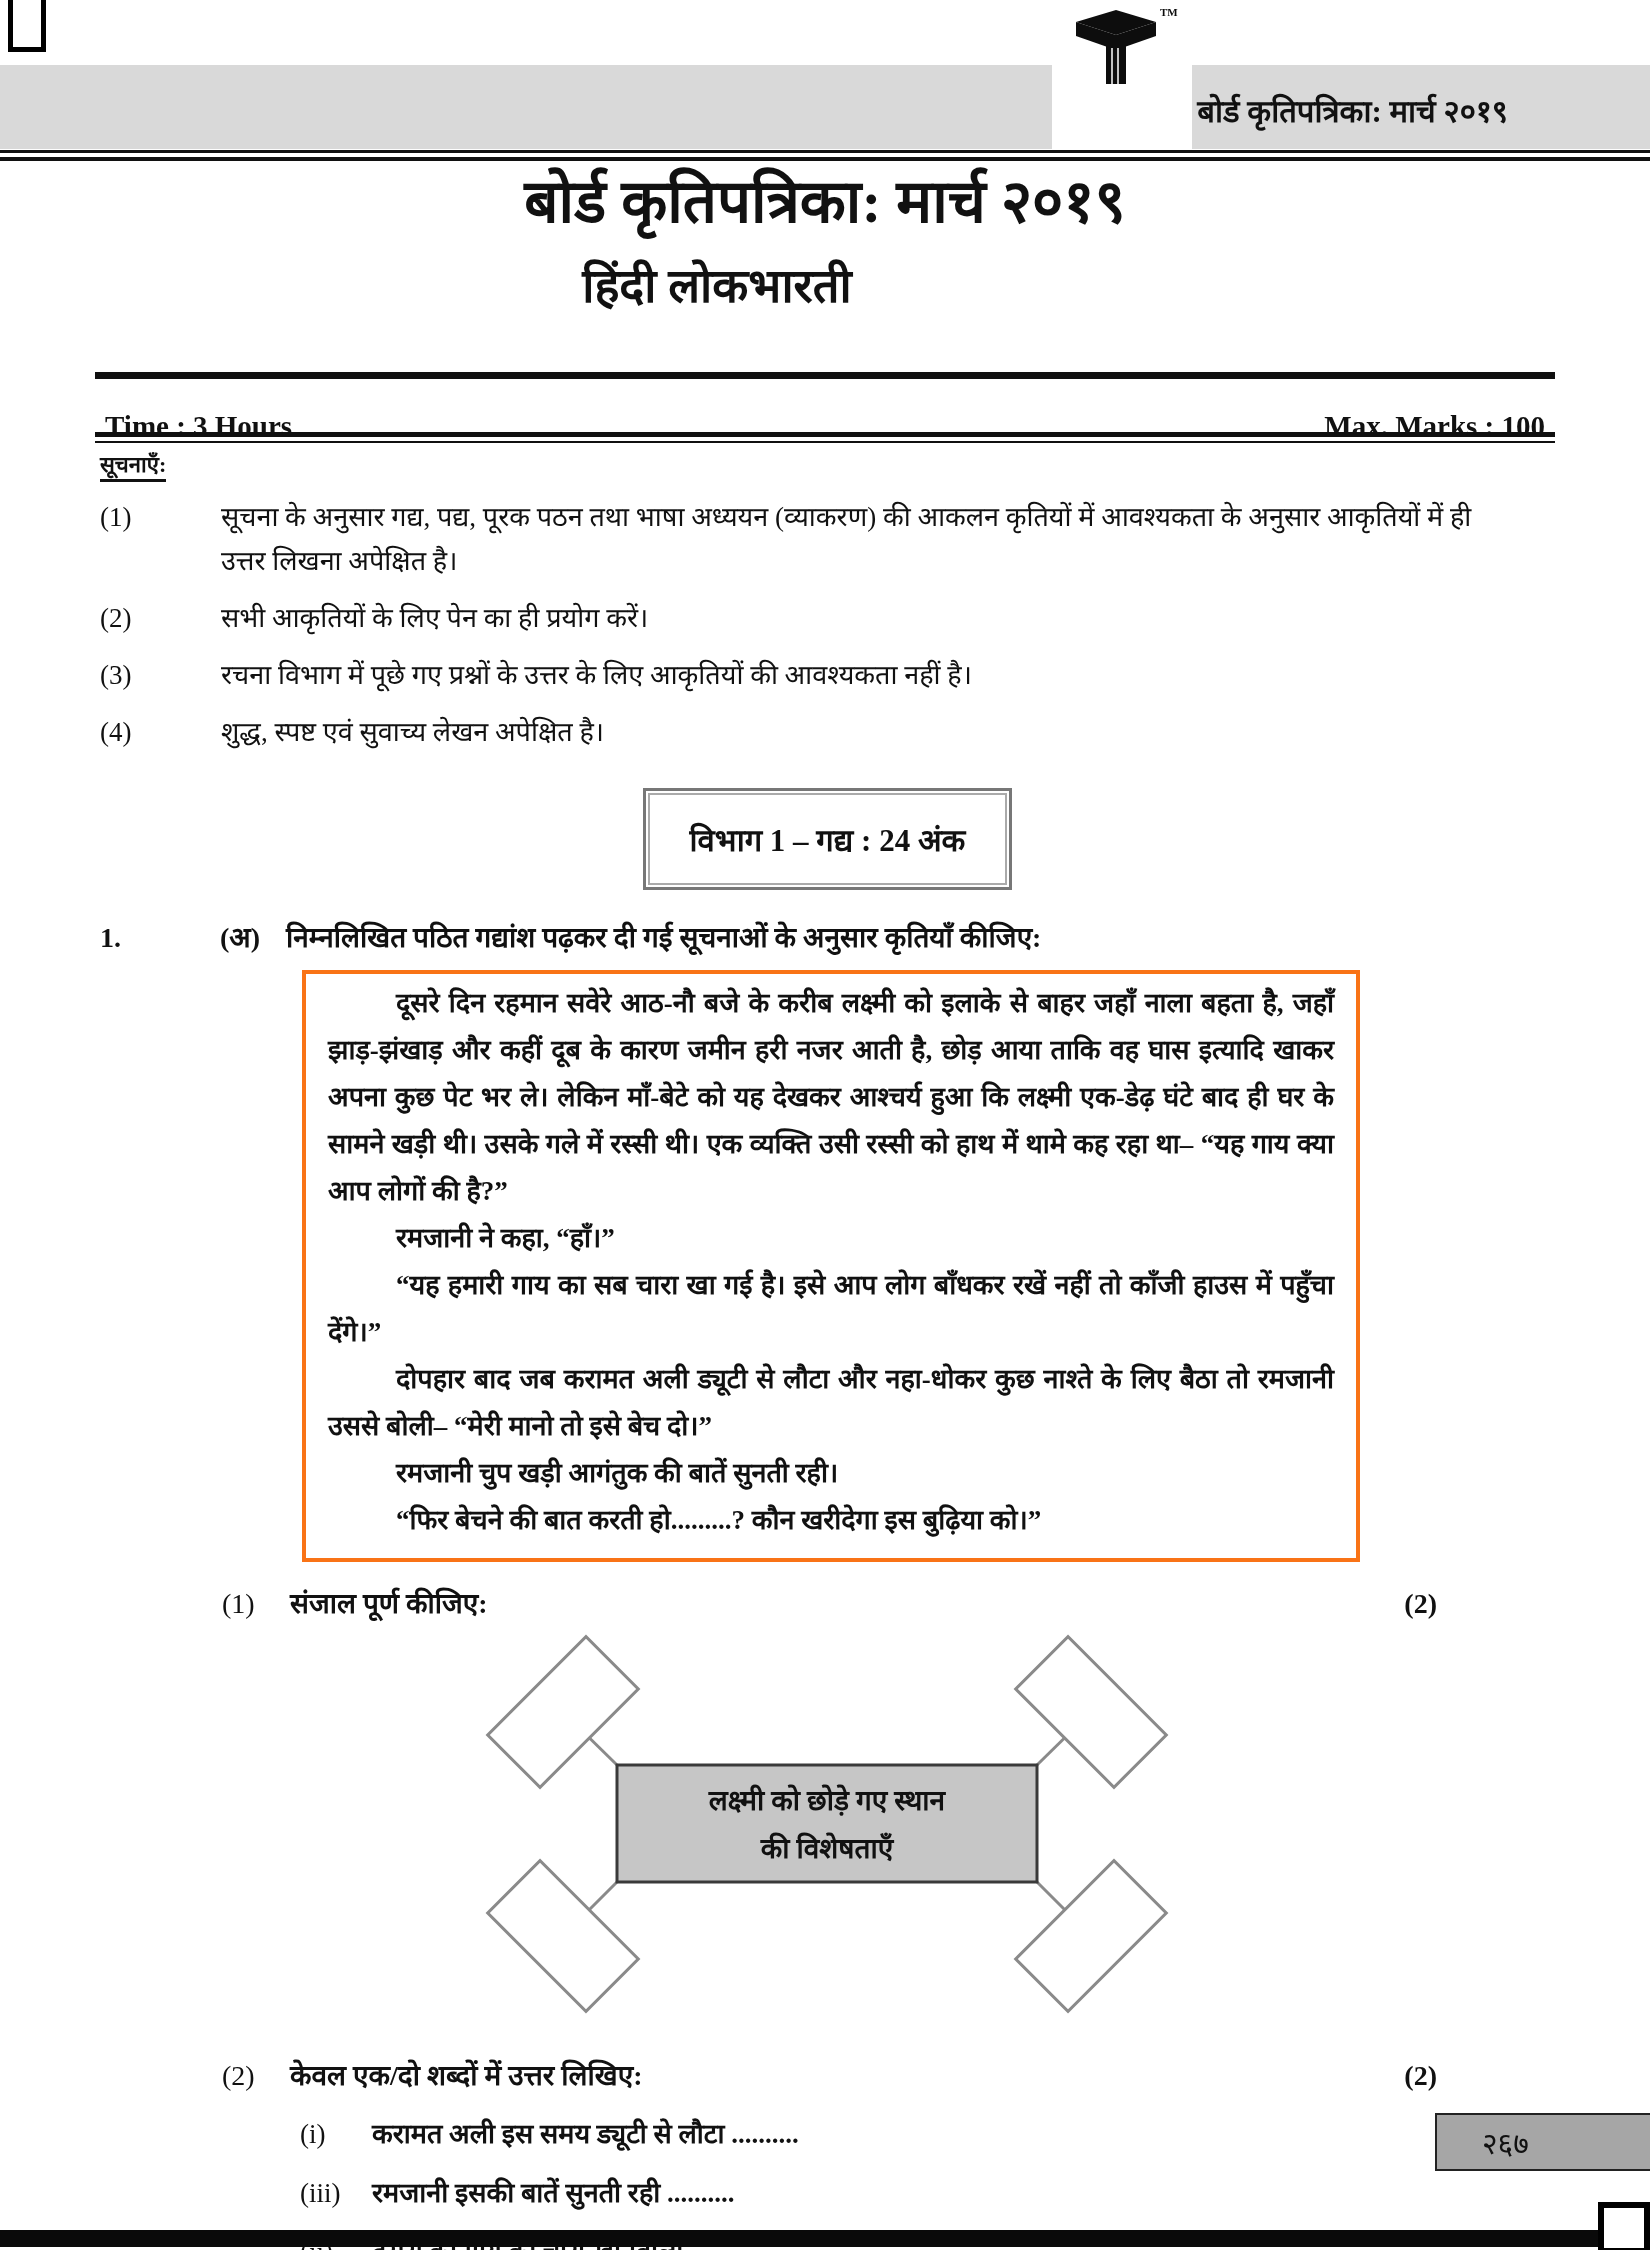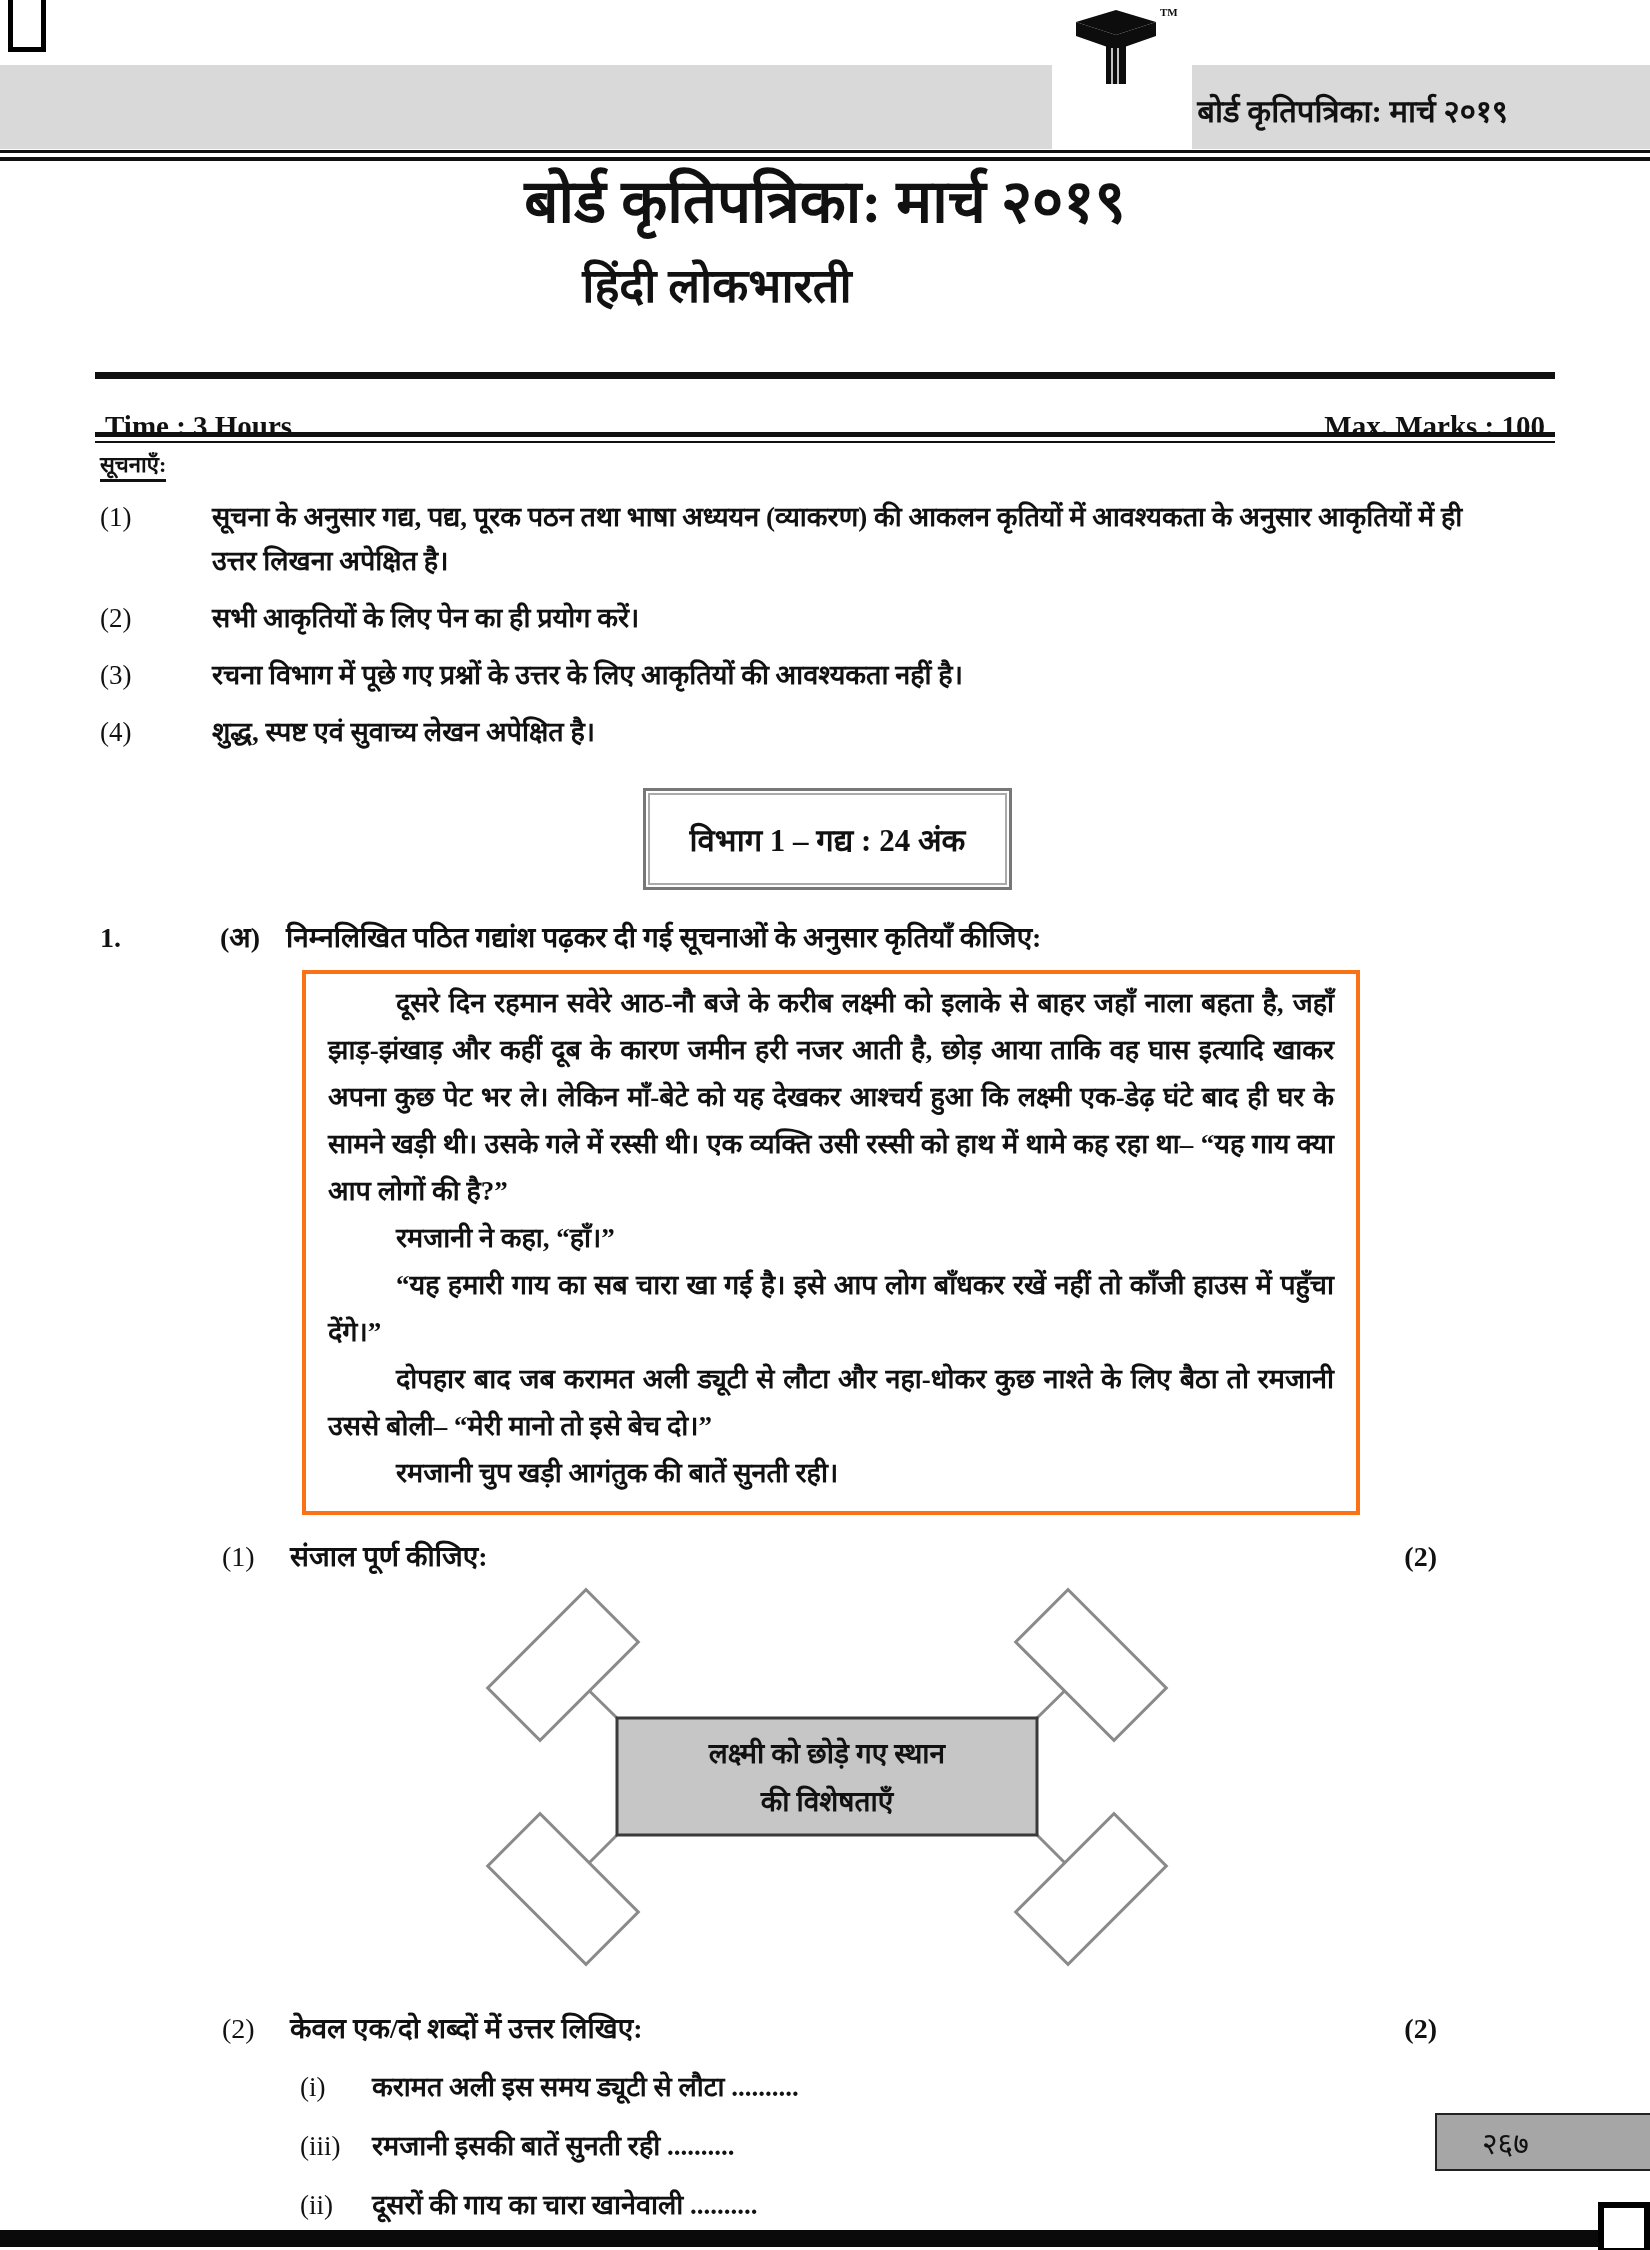--- a/index.html
+++ b/index.html
@@ -32,21 +32,21 @@
   .rule-meta{position:absolute;left:95px;top:432px;width:1460px;height:4px;
              border-top:5px solid #101010;border-bottom:2px solid #101010;}
 
   
   .content{position:absolute;left:100px;top:448px;width:1455px;}
 
   .suchna{font-size:22px;font-weight:bold;display:inline-block;
           border-bottom:3px solid #111;padding-bottom:1px;}
   .ins{display:flex;margin-top:13px;font-size:27px;line-height:44px;}
   .ins .n{width:112px;flex:0 0 112px;}
-  .ins .t{max-width:1275px;font-weight:bold;}
+  .ins .t{max-width:1275px;font-weight:normal;margin-left:9px;}
 
   .section-box{margin:34px auto 7px auto;width:fit-content;padding:27px 44px;
                border:3px solid #777;box-shadow:inset 0 0 0 2px #fff, inset 0 0 0 4px #aaa;
                font-size:31px;font-weight:bold;text-align:center;}
 
   .qrow{display:flex;margin-top:28px;font-size:28px;line-height:40px;}
   .qrow .qn{width:120px;flex:0 0 120px;font-weight:bold;}
   .qrow .qp{width:66px;flex:0 0 66px;font-weight:bold;}
   .qrow .qt{flex:1;font-weight:bold;}
 
@@ -139,20 +139,21 @@
       <span class="qp">(अ)</span>
       <span class="qt">निम्नलिखित पठित गद्यांश पढ़कर दी गई सूचनाओं के अनुसार कृतियाँ कीजिए:</span>
     </div>
 
     <div class="passage-box">
       <p>दूसरे दिन रहमान सवेरे आठ-नौ बजे के करीब लक्ष्मी को इलाके से बाहर जहाँ नाला बहता है, जहाँ झाड़-झंखाड़ और कहीं दूब के कारण जमीन हरी नजर आती है, छोड़ आया ताकि वह घास इत्यादि खाकर अपना कुछ पेट भर ले। लेकिन माँ-बेटे को यह देखकर आश्चर्य हुआ कि लक्ष्मी एक-डेढ़ घंटे बाद ही घर के सामने खड़ी थी। उसके गले में रस्सी थी। एक व्यक्ति उसी रस्सी को हाथ में थामे कह रहा था– “यह गाय क्या आप लोगों की है?”</p>
       <p>रमजानी ने कहा, “हाँ।”</p>
       <p>“यह हमारी गाय का सब चारा खा गई है। इसे आप लोग बाँधकर रखें नहीं तो काँजी हाउस में पहुँचा देंगे।”</p>
       <p>दोपहार बाद जब करामत अली ड्यूटी से लौटा और नहा-धोकर कुछ नाश्ते के लिए बैठा तो रमजानी उससे बोली– “मेरी मानो तो इसे बेच दो।”</p>
       <p>रमजानी चुप खड़ी आगंतुक की बातें सुनती रही।</p>
+      <p>“फिर बेचने की बात करती हो.........? कौन खरीदेगा इस बुढ़िया को।”</p>
     </div>
 
     <div class="subq">
       <span class="sp"></span>
       <span class="n">(1)</span>
       <span class="p">संजाल पूर्ण कीजिए:</span>
       <span class="m">(2)</span>
     </div>
 
     <svg class="diagram" width="780" height="400" viewBox="0 0 780 400">

